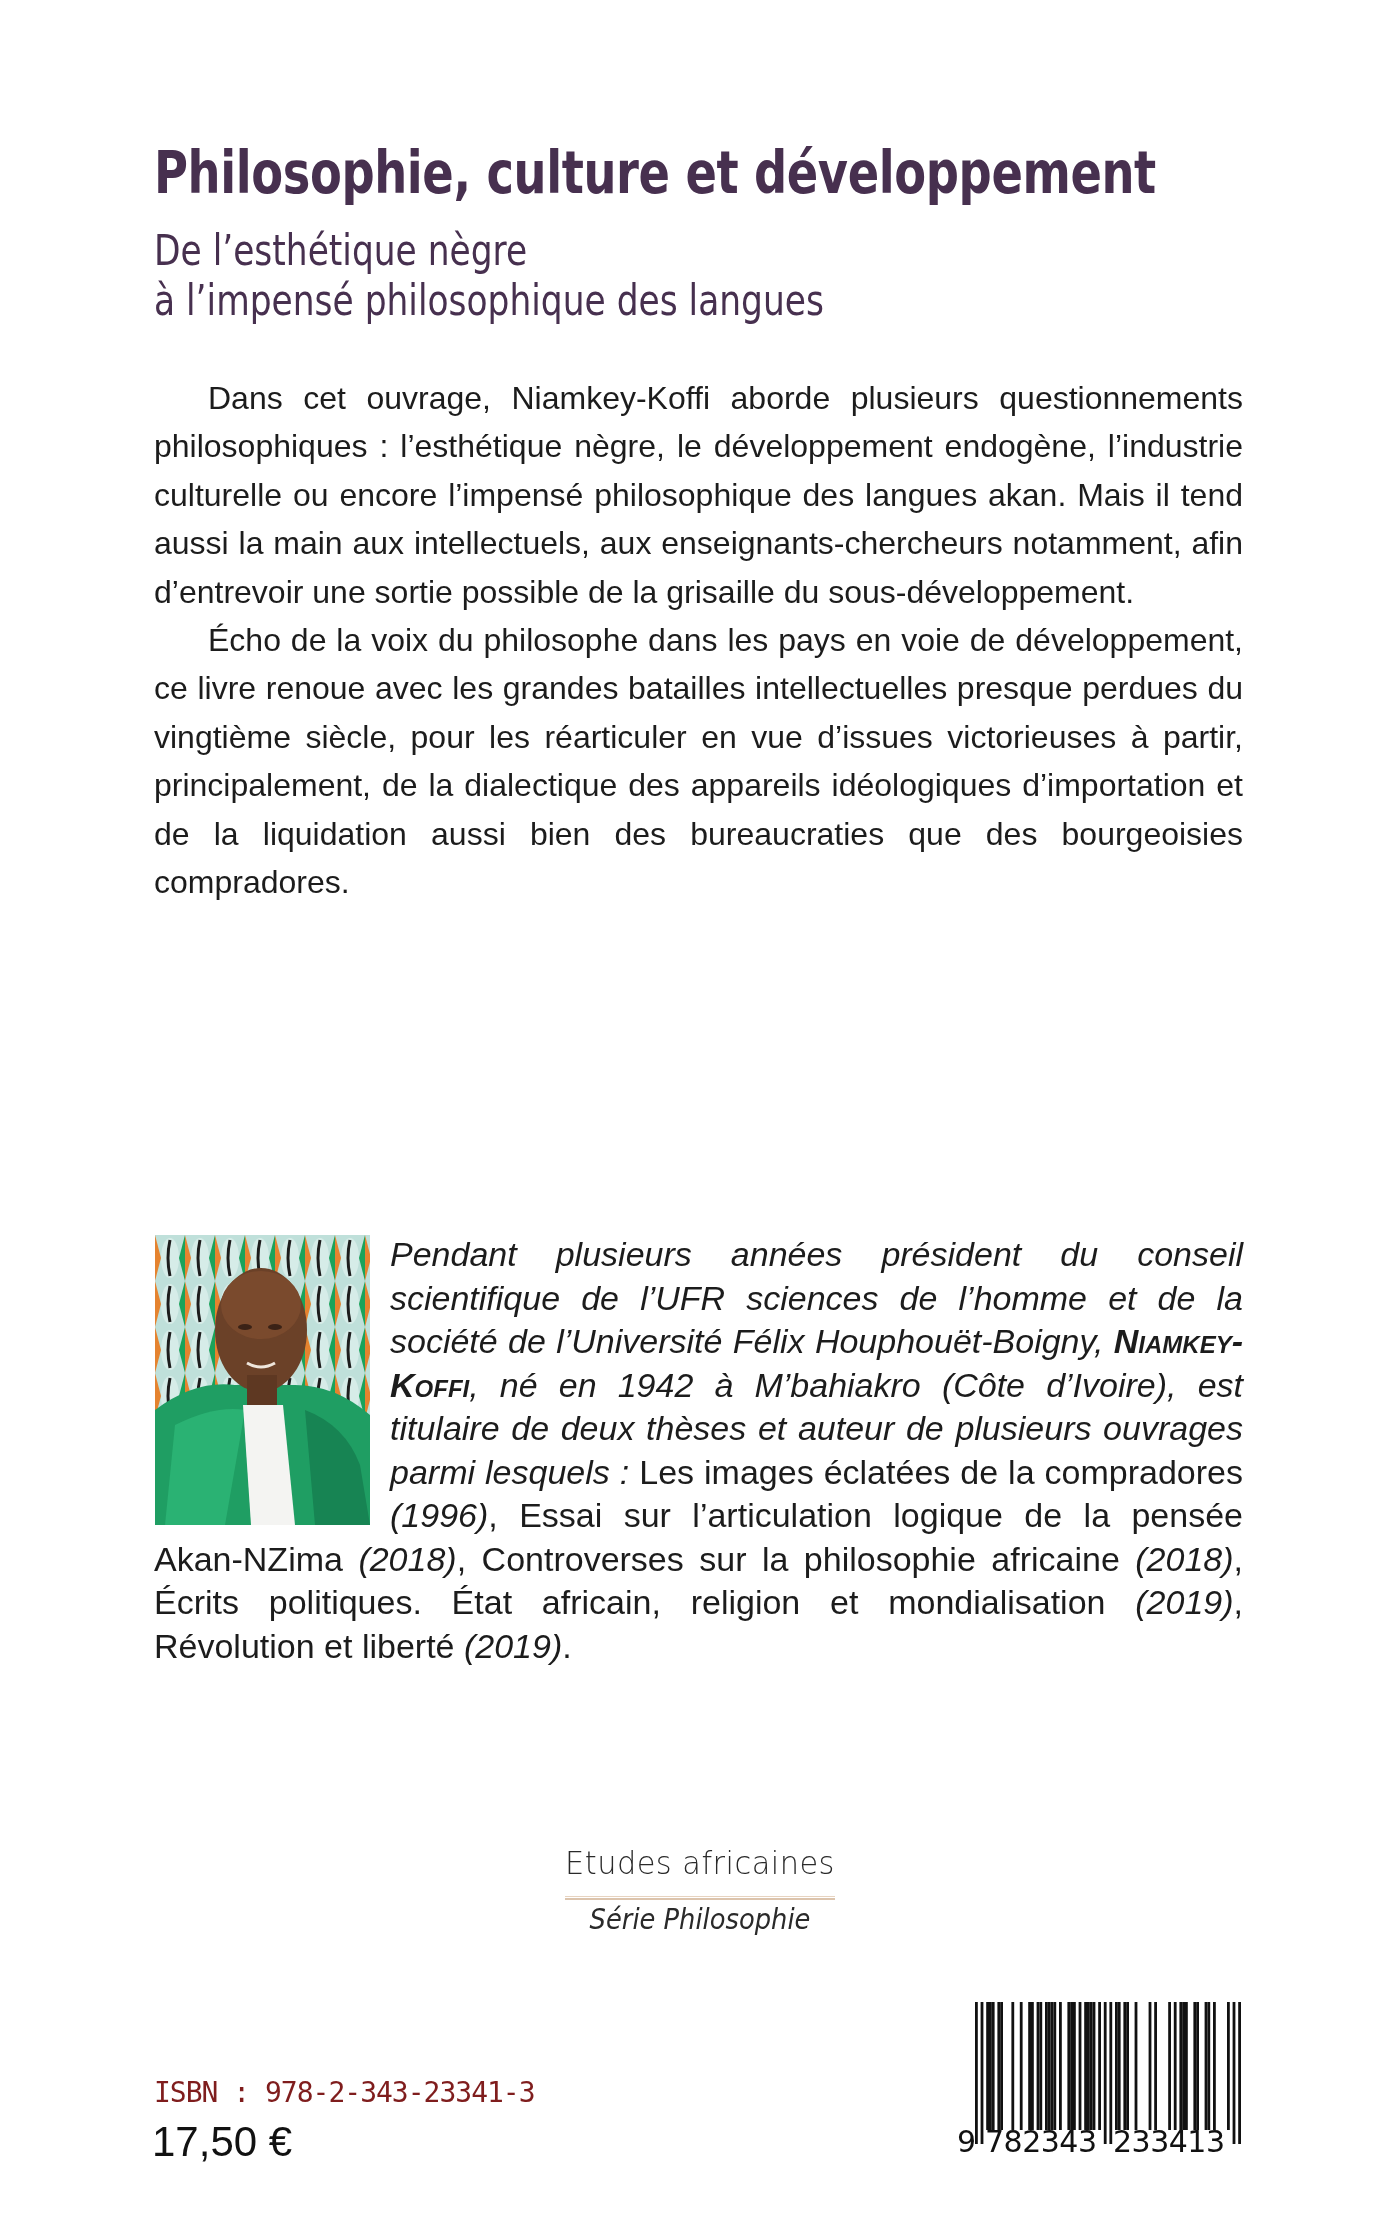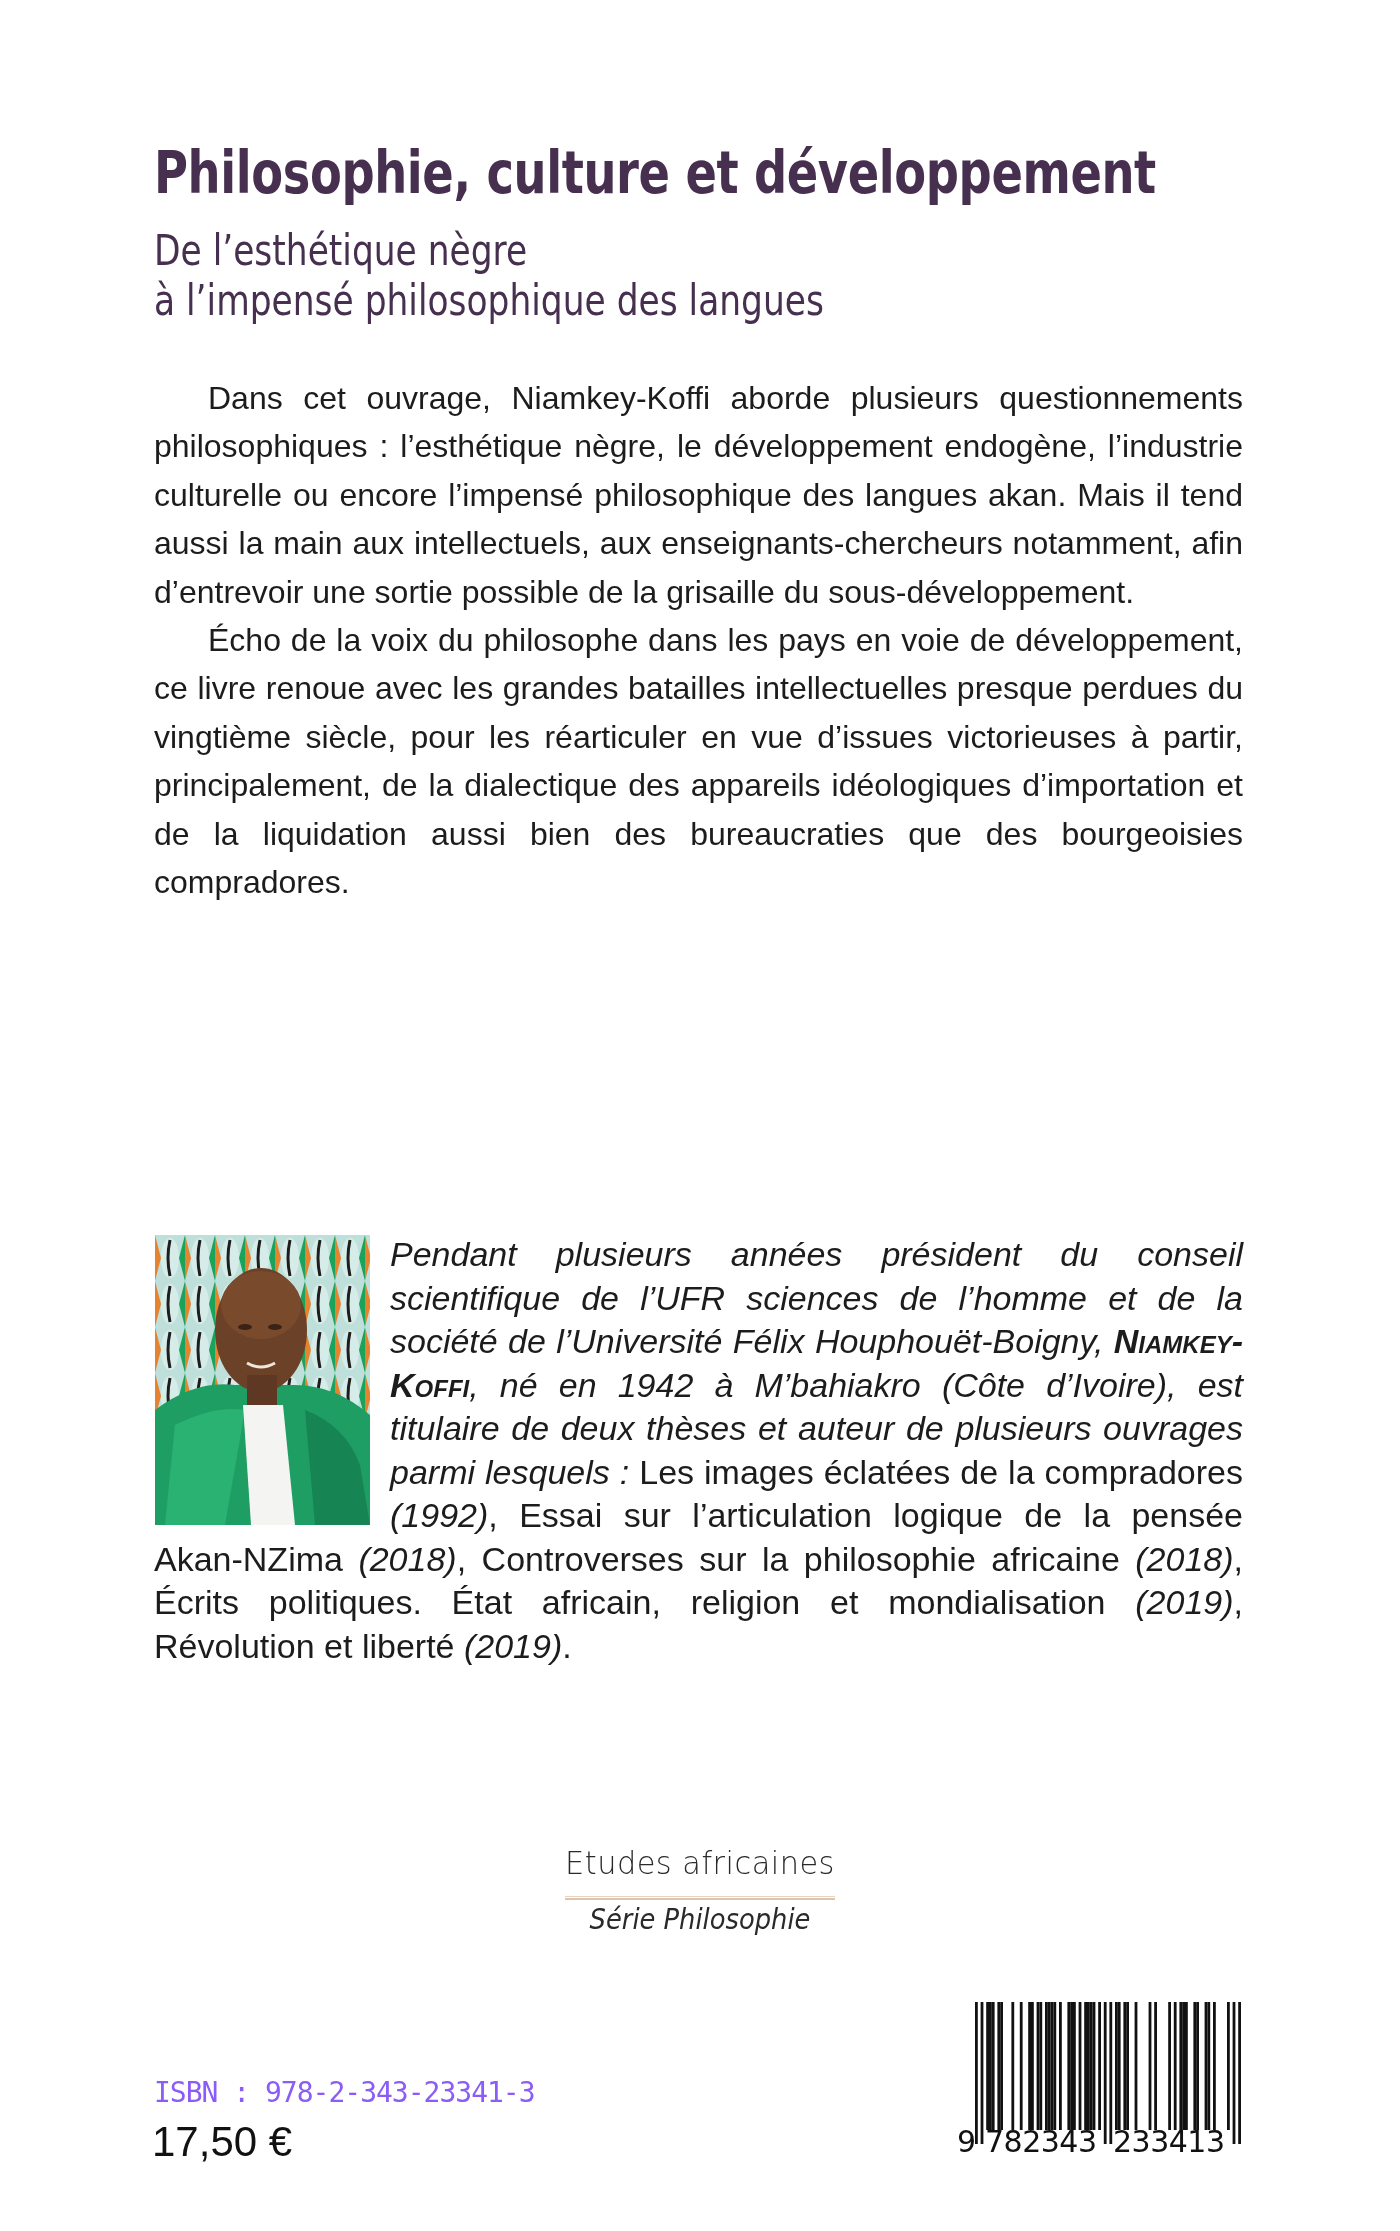--- a/index.html
+++ b/index.html
@@ -36,21 +36,21 @@
     left: 540px; top: 1843px; width: 320px; text-align: center;
     font-family: "DejaVu Sans", sans-serif; font-weight: 200; font-size: 32px; line-height: 40px; color: #2a2a2a;
     transform: scaleX(0.95); letter-spacing: 0.5px;
   }
   .series-line { left: 565px; top: 1896px; width: 270px; height: 4px; border-top: 1px solid #e7d3c0; border-bottom: 2px solid #dcc4ad; box-sizing: border-box; }
   .series-sub {
     left: 540px; top: 1902px; width: 320px; text-align: center;
     font-family: "DejaVu Sans", sans-serif; font-style: italic; font-size: 28px; line-height: 36px; color: #2a2a2a;
     transform: scaleX(0.92);
   }
-  .isbn { left: 154px; top: 2076px; font-family: "DejaVu Sans Mono", monospace; font-size: 28px; line-height: 34px; color: #8b5cf6; letter-spacing: -1px; }
+  .isbn { left: 154px; top: 2076px; font-family: "DejaVu Sans Mono", monospace; font-size: 28px; line-height: 34px; color: #7f1d1d; letter-spacing: -1px; }
   .price { left: 152px; top: 2118px; font-size: 42px; line-height: 48px; color: #111; text-align: center; }
   .barcode { left: 955px; top: 2000px; width: 290px; height: 160px; }
 </style>
 </head>
 <body>
 
 <div class="abs title">Philosophie, culture et développement</div>
 
 <div class="abs subtitle">
   <div>De l’esthétique nègre</div>
@@ -85,21 +85,21 @@
     <ellipse cx="120" cy="92" rx="7" ry="3" fill="#3a2216"></ellipse>
     <path d="M92 128 Q106 136 120 128" stroke="#efe6dc" stroke-width="3" fill="none"></path>
   </svg>
 </div>
 
 <div class="abs bio">
   <span class="float"></span>
   <i>Pendant plusieurs années président du conseil scientifique de l’UFR sciences de l’homme et de la société de l’Université Félix Houphouët-Boigny,</i>
   <span class="name">Niamkey-Koffi</span><i>, né en 1942 à M’bahiakro (Côte d’Ivoire), est titulaire de deux thèses et auteur de plusieurs ouvrages parmi lesquels :</i>
   <span>Les images éclatées de la compradores</span>
-  <i>(1992)</i><span>,</span>
+  <i>(1996)</i><span>,</span>
   <span>Essai sur l’articulation logique de la pensée Akan-NZima</span>
   <i>(2018)</i><span>,</span>
   <span>Controverses sur la philosophie africaine</span>
   <i>(2018)</i><span>,</span>
   <span>Écrits politiques. État africain, religion et mondialisation</span>
   <i>(2019)</i><span>,</span>
   <span>Révolution et liberté</span>
   <i>(2019)</i><span>.</span>
 </div>
 

